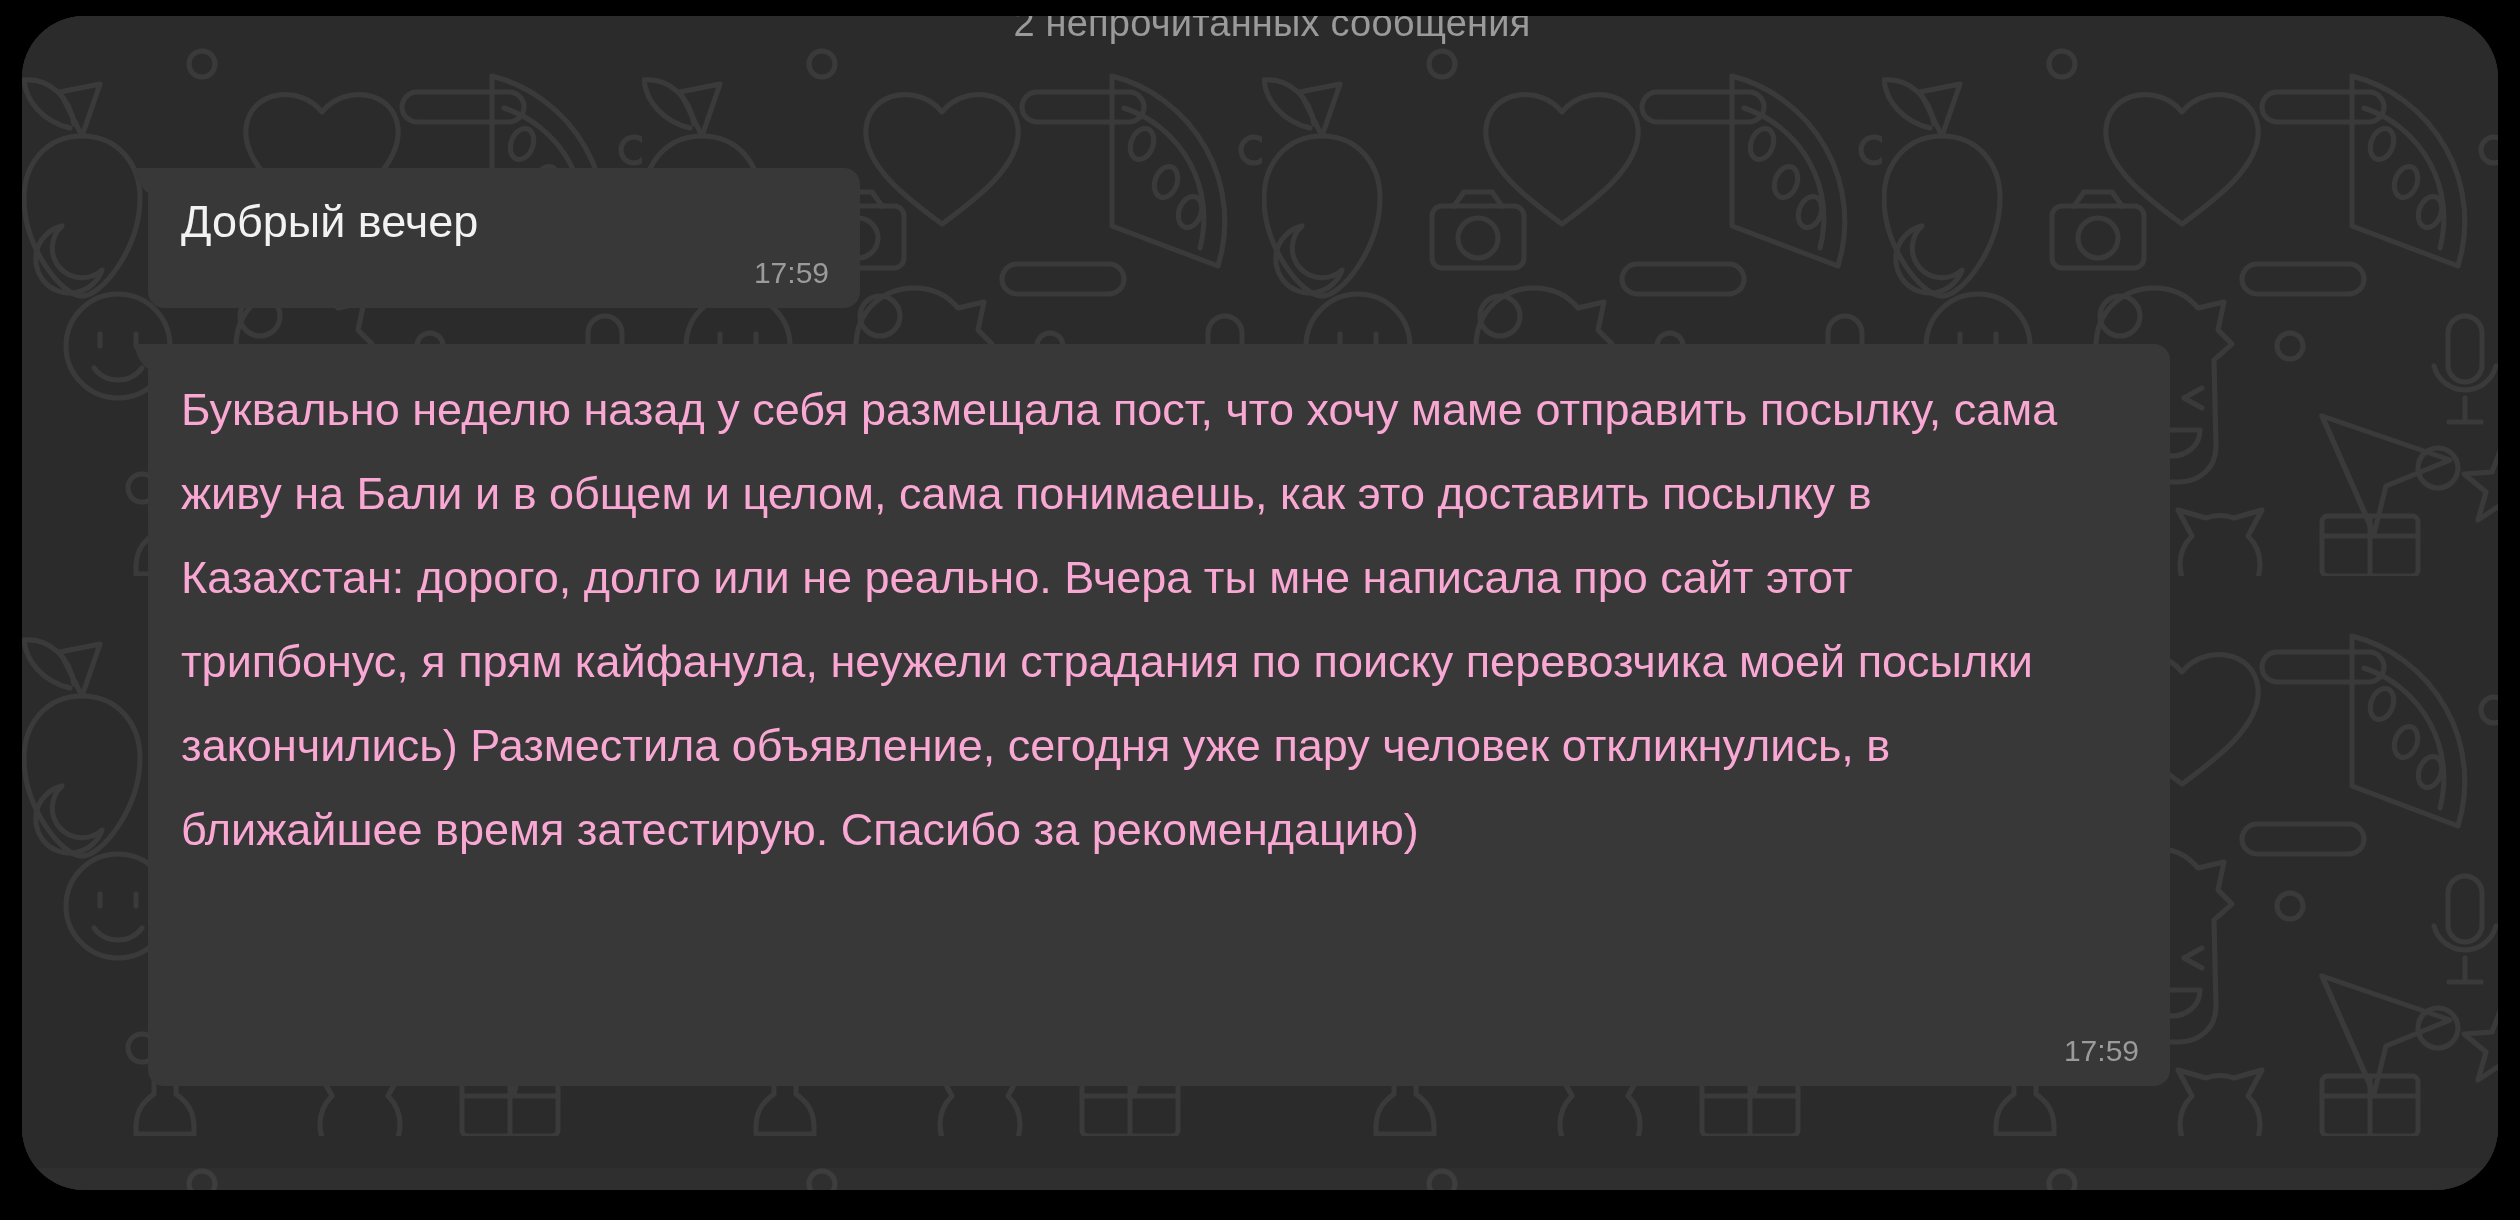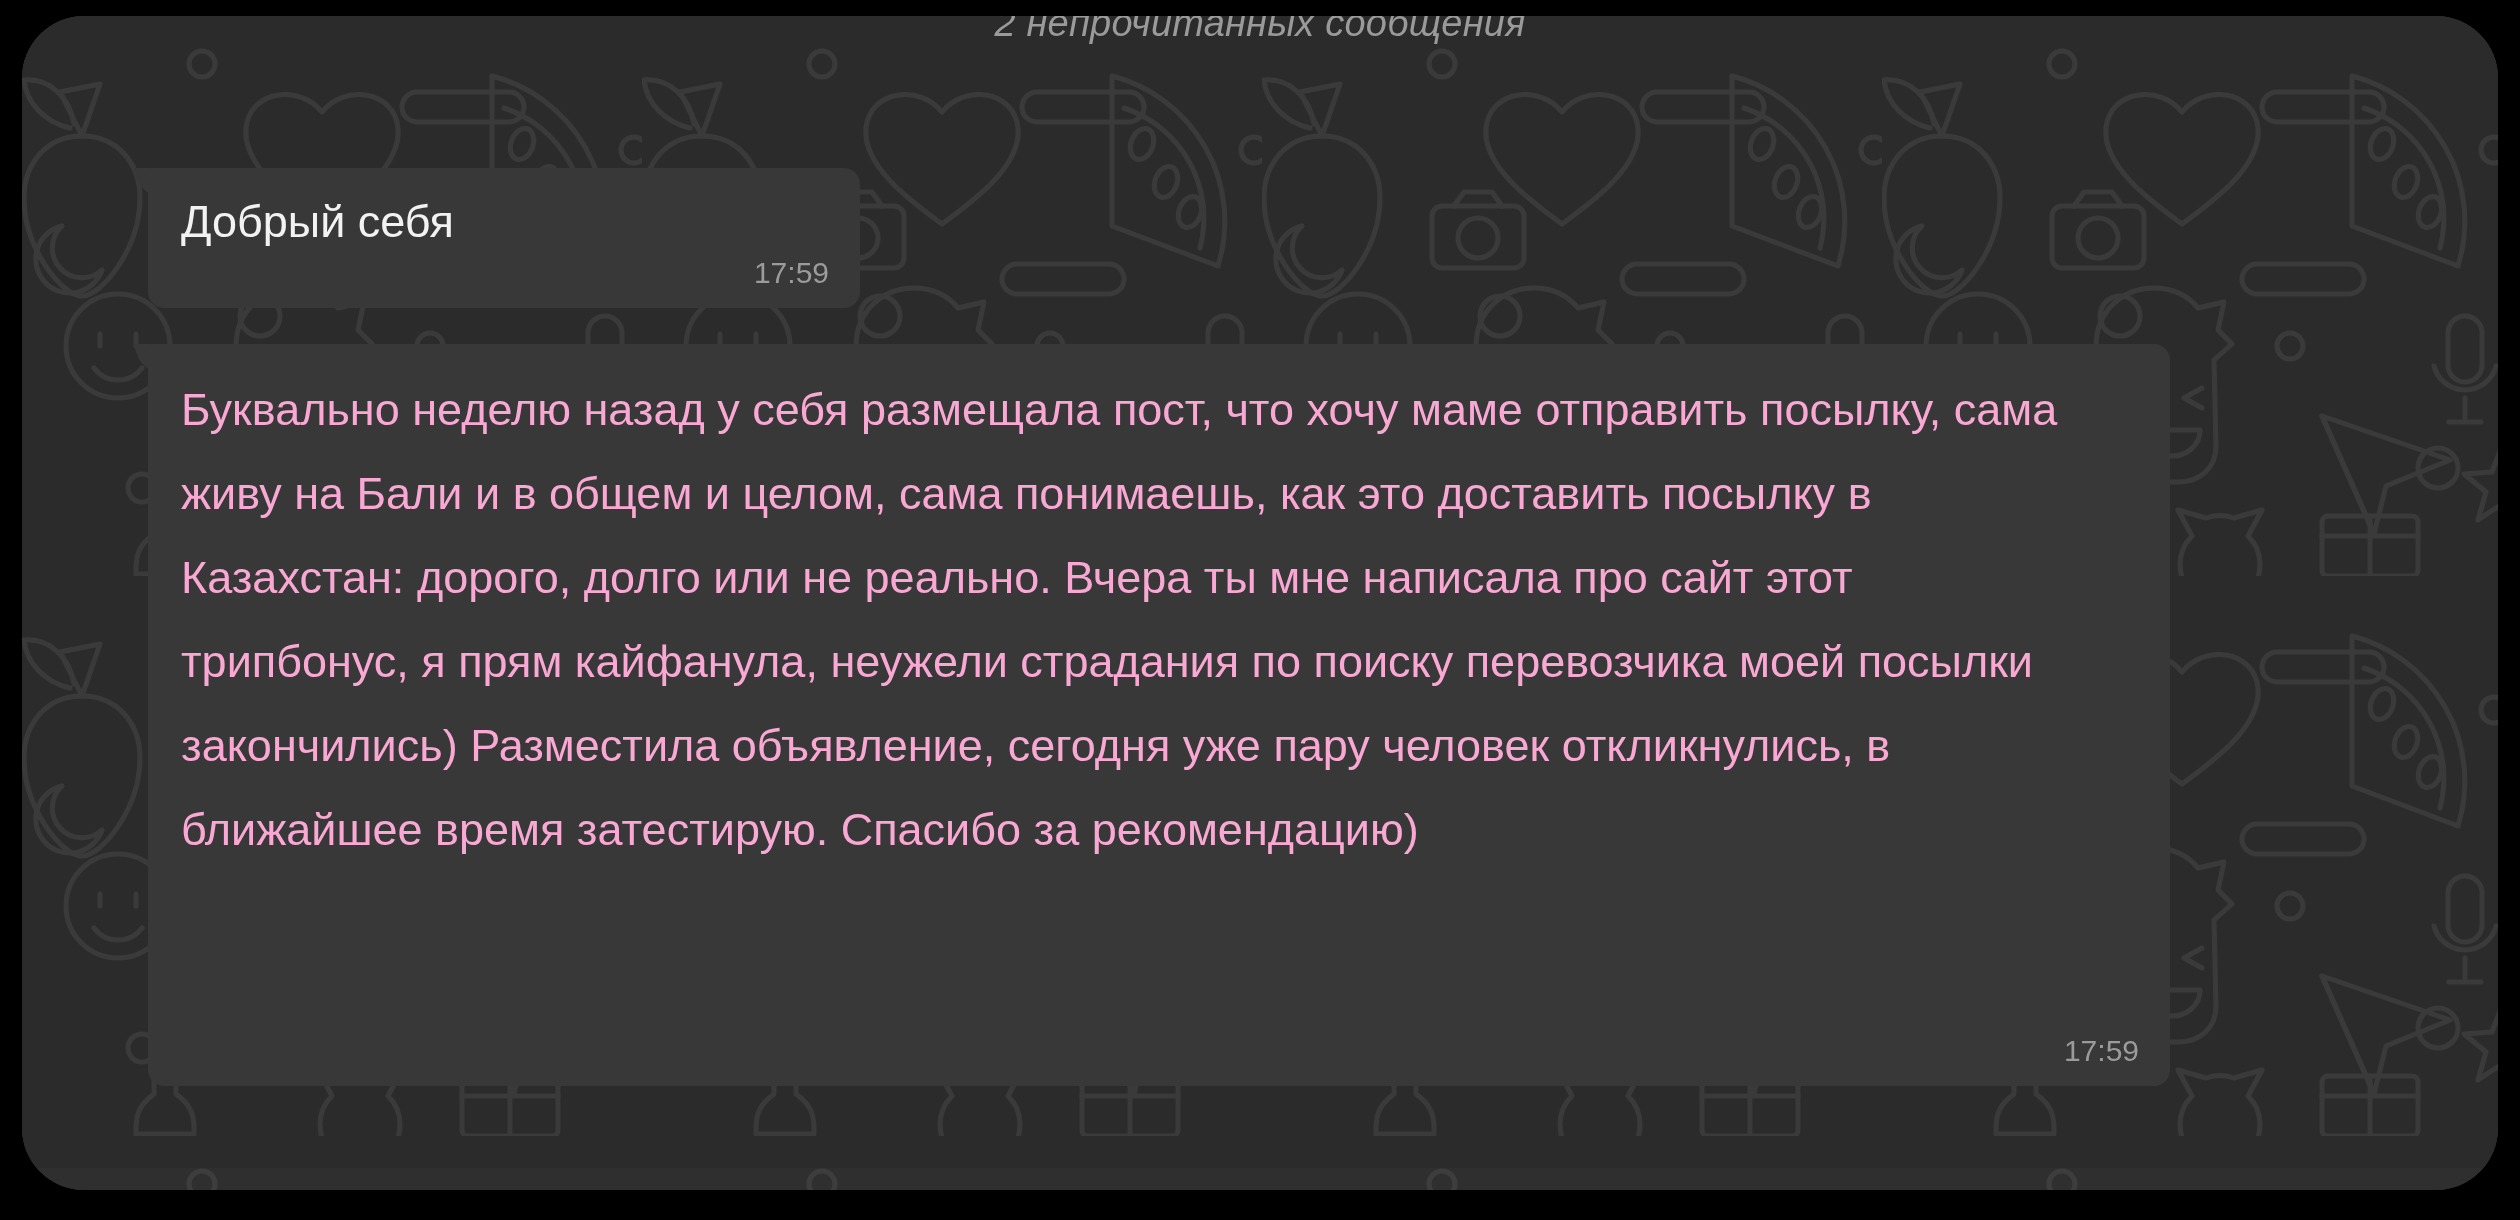--- a/index.html
+++ b/index.html
@@ -58,30 +58,29 @@
     left: 0;
     bottom: 0;
     width: 100%;
     height: 22px;
     background: rgba(255,255,255,0.018);
   }
 
   
   #unread-divider {
     position: absolute;
-    left: 0;
+    left: 12px;
     top: -14px;
     width: 100%;
     text-align: center;
     font-size: 38px;
     letter-spacing: 0.2px;
     color: #9a9a9a;
     white-space: nowrap;
     pointer-events: none;
-    font-style: italic;
   }
 
   
   .bubble {
     position: absolute;
     background: #383838;
     border-radius: 16px;
     box-sizing: border-box;
   }
   .bubble .tail {
@@ -219,21 +218,21 @@
     <div id="bottom-band"></div>
 
     <div id="unread-divider">2 непрочитанных сообщения</div>
 
     <div class="bubble" id="bubble-greeting">
       <span class="tail">
         <svg width="16" height="26" viewBox="0 0 16 26">
             <path d="M16 0 L16 26 C8 22 2 12 0 0 Z" fill="#383838"></path>
           </svg>
       </span>
-      <span class="msg-text">Добрый себя</span>
+      <span class="msg-text">Добрый вечер</span>
       <span class="msg-time">17:59</span>
     </div>
 
     <div class="bubble" id="bubble-long">
       <span class="tail">
         <svg width="16" height="26" viewBox="0 0 16 26">
             <path d="M16 0 L16 26 C8 22 2 12 0 0 Z" fill="#383838"></path>
           </svg>
       </span>
       <span class="msg-text">Буквально неделю назад у себя размещала пост, что хочу маме отправить посылку, сама живу на Бали и в общем и целом, сама понимаешь, как это доставить посылку в Казахстан: дорого, долго или не реально. Вчера ты мне написала про сайт этот трипбонус, я прям кайфанула, неужели страдания по поиску перевозчика моей посылки закончились) Разместила объявление, сегодня уже пару человек откликнулись, в ближайшее время затестирую. Спасибо за рекомендацию)</span>

